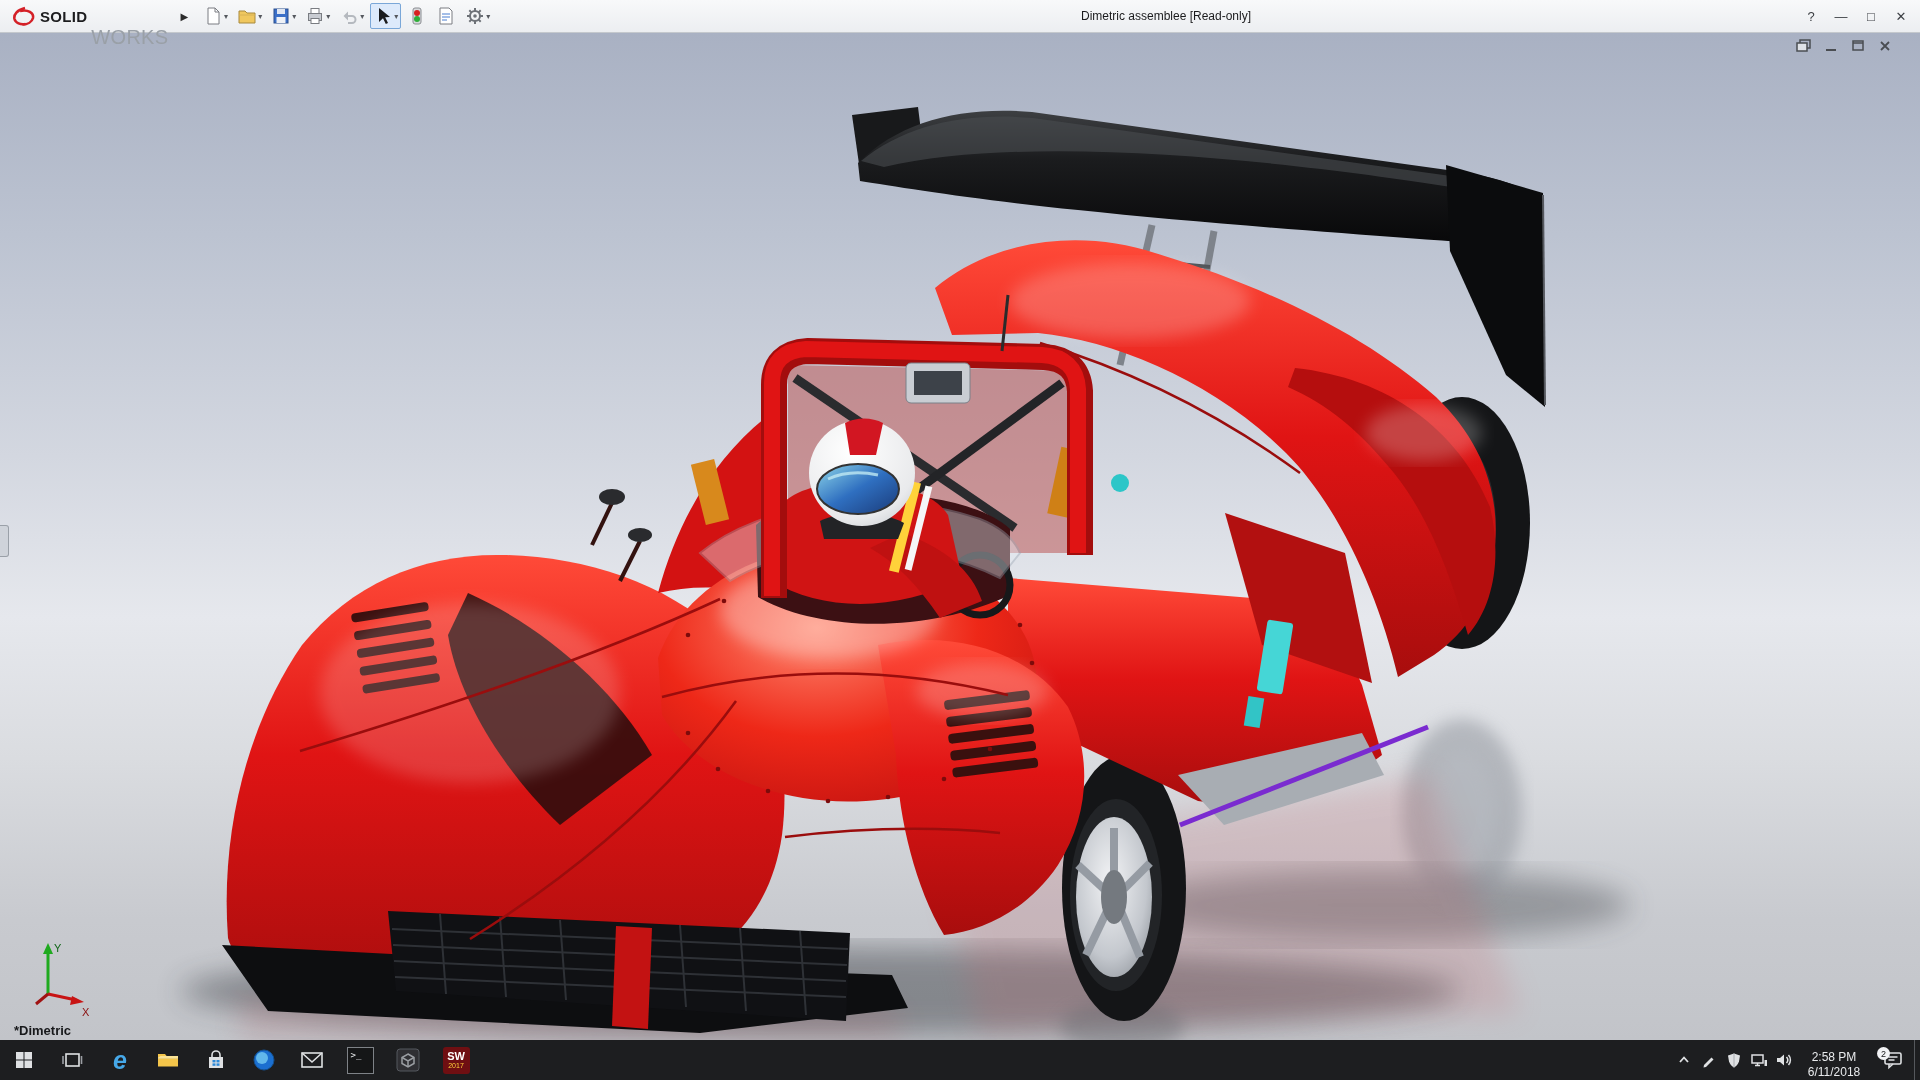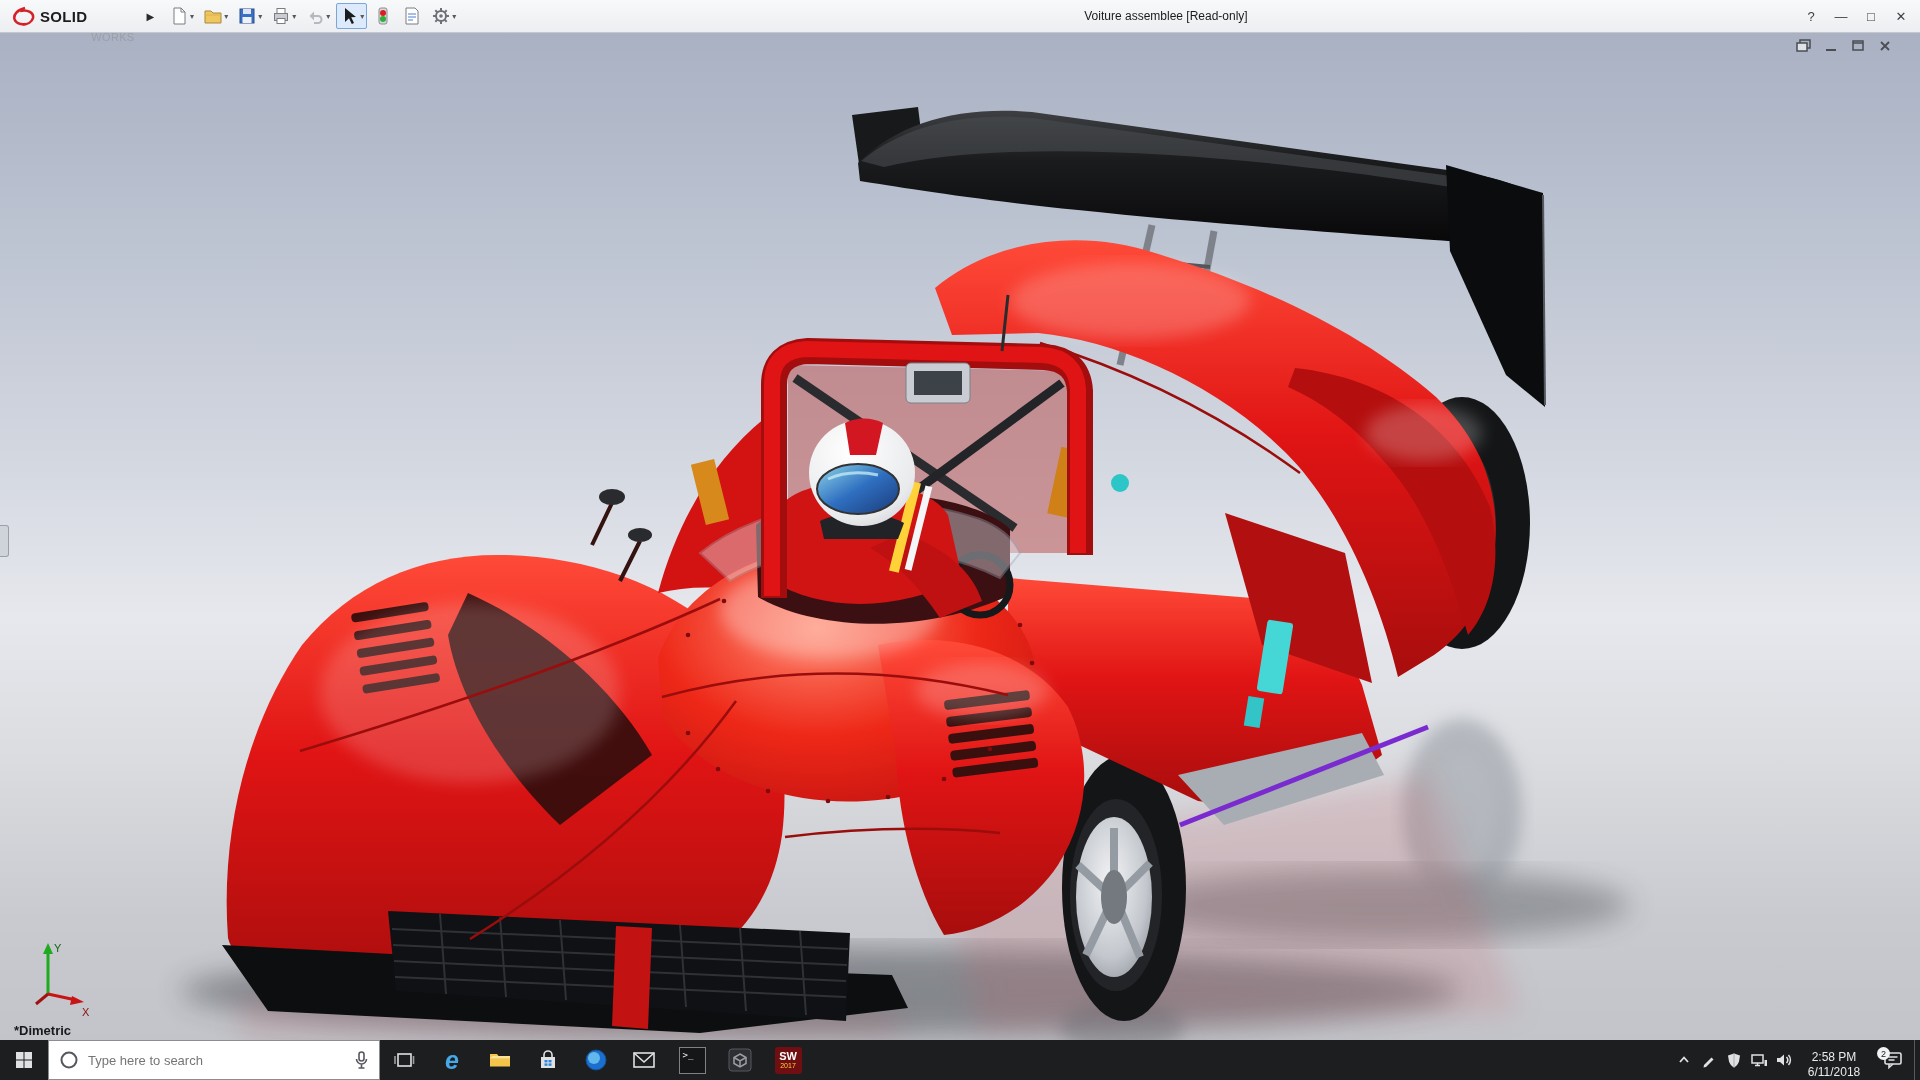--- a/index.html
+++ b/index.html
@@ -3,21 +3,21 @@
 <meta charset="utf-8">
 <style>
   *{margin:0;padding:0;box-sizing:border-box;}
   html,body{width:1920px;height:1080px;overflow:hidden;font-family:"Liberation Sans","DejaVu Sans",sans-serif;background:#000;}
   #screen{position:relative;width:1920px;height:1080px;border-radius:8px;}
 
   
   #titlebar{position:absolute;top:0;left:0;width:1920px;height:33px;background:linear-gradient(#f8f9fa,#eceef1);border-bottom:1px solid #c4c8cd;display:flex;align-items:center;z-index:30;}
   .logo{display:flex;align-items:center;padding:0 6px 0 12px;gap:4px;}
   .logo-bold{font-weight:bold;font-size:15px;color:#1c1c1e;letter-spacing:.3px;}
-  .logo-light{font-size:11px;color:#9aa0a7;letter-spacing:.3px;margin-top:42px;}
+  .logo-light{font-size:20px;color:#9aa0a7;letter-spacing:.3px;margin-top:42px;}
   .flyout{font-size:10px;color:#2b2b2b;padding:0 12px 0 6px;cursor:default;}
   .toolbar{display:flex;align-items:center;gap:3px;}
   .tb-btn{display:flex;align-items:center;height:26px;padding:0 2px;border:1px solid transparent;border-radius:2px;}
   .tb-btn.active{border-color:#7aa7d8;background:#ddeafb;}
   .tb-btn .dd{font-size:8px;color:#55585e;margin-left:1px;}
   #titlebar .title{position:absolute;left:1166px;transform:translateX(-50%);font-size:12px;color:#1b1b1d;white-space:nowrap;}
   .win-controls{position:absolute;right:4px;top:0;height:33px;display:flex;align-items:center;}
   .win-btn{width:30px;height:26px;display:flex;align-items:center;justify-content:center;font-size:13px;color:#3c3f44;}
 
   
@@ -128,21 +128,21 @@
             <circle cx="10" cy="10" r="5" fill="none" stroke="#6d7177" stroke-width="2"></circle>
             <circle cx="10" cy="10" r="1.8" fill="#6d7177"></circle>
             <g stroke="#6d7177" stroke-width="2">
               <path d="M10,2 v3 M10,15 v3 M2,10 h3 M15,10 h3 M4.3,4.3 l2.1,2.1 M13.6,13.6 l2.1,2.1 M15.7,4.3 l-2.1,2.1 M6.4,13.6 l-2.1,2.1"></path>
             </g>
           </svg>
         <span class="dd">▾</span>
       </div>
     </div>
 
-    <div class="title">Voiture assemblee [Read-only]</div>
+    <div class="title">Dimetric assemblee [Read-only]</div>
 
     <div class="win-controls">
       <div class="win-btn">?</div>
       <div class="win-btn">—</div>
       <div class="win-btn">□</div>
       <div class="win-btn">✕</div>
     </div>
   </div>
 
   <div id="viewport">
@@ -407,34 +407,20 @@
   <div id="taskbar">
     <div class="tb-item">
       <svg width="20" height="20">
         <rect x="2" y="2" width="7.5" height="7.5" fill="#dfe1e3"></rect>
           <rect x="10.5" y="2" width="7.5" height="7.5" fill="#dfe1e3"></rect>
           <rect x="2" y="10.5" width="7.5" height="7.5" fill="#dfe1e3"></rect>
           <rect x="10.5" y="10.5" width="7.5" height="7.5" fill="#dfe1e3"></rect>
       </svg>
     </div>
 
-    <div id="search-box">
-      <span class="cortana">
-        <svg width="20" height="20">
-            <circle cx="10" cy="10" r="7.5" fill="none" stroke="#55585e" stroke-width="2"></circle>
-          </svg>
-      </span>
-      <input type="text" placeholder="Type here to search" style="">
-      <span class="mic">
-        <svg width="16" height="20">
-            <rect x="6" y="2" width="5" height="9" rx="2.5" fill="none" stroke="#55585e" stroke-width="1.6"></rect>
-            <path d="M3.5,9 a5,5 0 0 0 10,0 M8.5,14 v4 M5.5,18 h6" fill="none" stroke="#55585e" stroke-width="1.6"></path>
-          </svg>
-      </span>
-    </div>
 
     <div class="tb-item">
       <svg width="22" height="20">
           <rect x="5" y="4" width="13" height="12" fill="none" stroke="#dfe1e3" stroke-width="1.6"></rect>
           <path d="M2,6 v8 M20.5,6 v8" stroke="#9b9ea3" stroke-width="1.6"></path>
         </svg>
     </div>
     <div class="tb-item">
       <span class="edge-e">e</span>
     </div>

